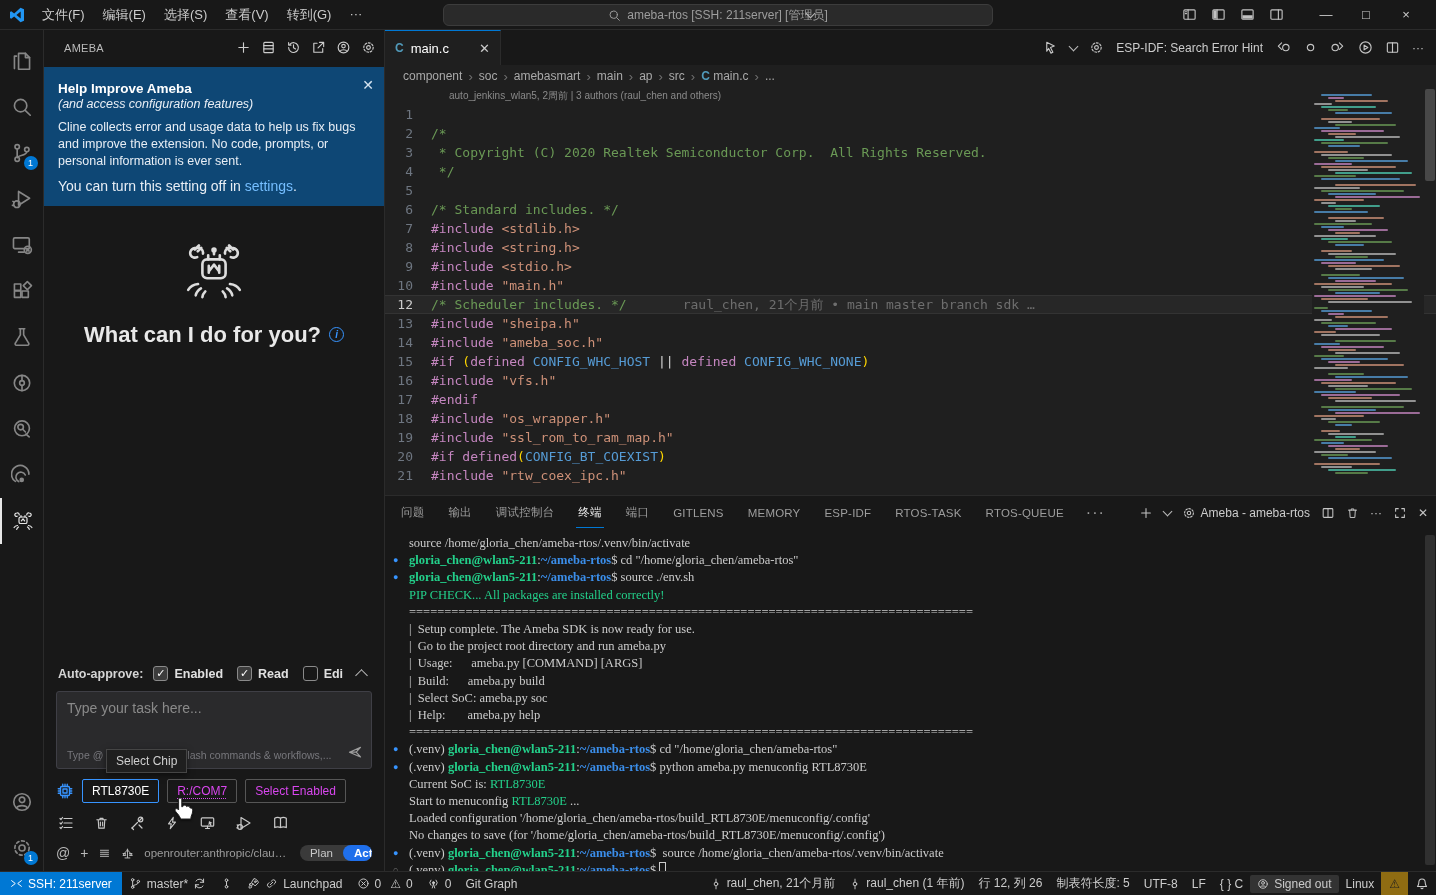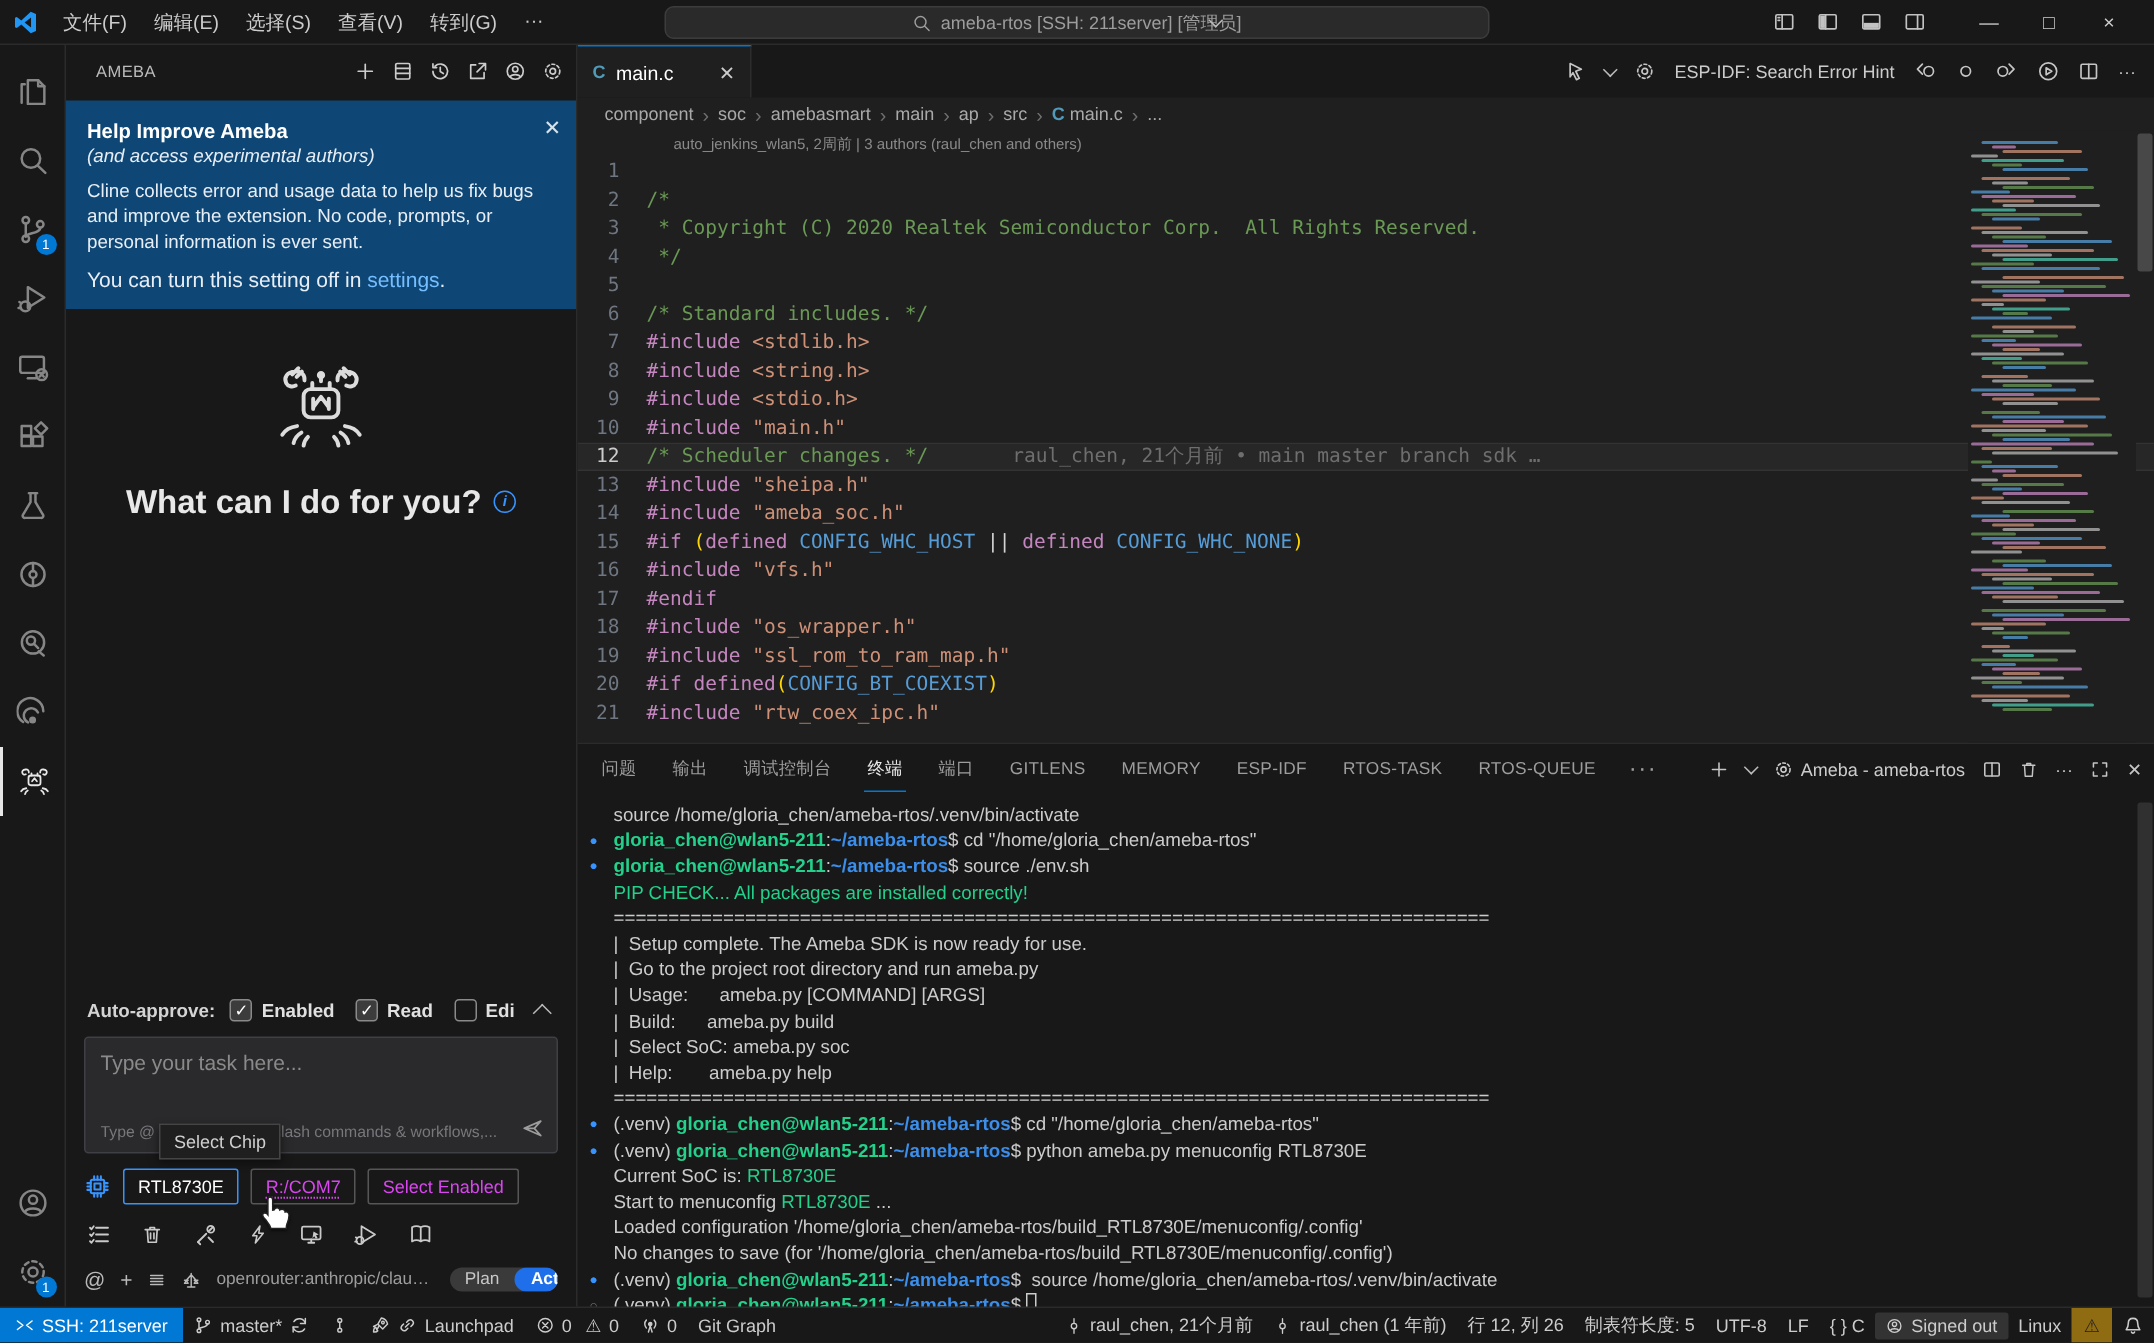--- a/index.html
+++ b/index.html
@@ -105,21 +105,21 @@
   
   .panel{height:376px;background:#181818;border-top:1px solid #2b2b2b;display:flex;flex-direction:column;flex:none}
   .paneltabs{height:33px;display:flex;align-items:center;padding:0 8px 0 14px;flex:none}
   .ptab{font-size:11.5px;color:#9d9d9d;padding:7px 2px;margin-right:20px;letter-spacing:.2px;cursor:pointer}
   .ptab.active{color:#e7e7e7;border-bottom:1px solid #0078d4}
   .ptabs-more{color:#9d9d9d;margin-right:8px;letter-spacing:1px}
   .panel-actions{margin-left:auto;display:flex;align-items:center;gap:11px;color:#c5c5c5;font-size:12px}
   .panel-actions .tname{display:flex;align-items:center;gap:5px;color:#cccccc}
   .chev-dn{width:7px;height:7px;border-left:1.3px solid #bbb;border-bottom:1.3px solid #bbb;transform:rotate(-45deg);margin-top:-3px}
   .termwrap{flex:1;overflow:hidden;position:relative;padding:6px 0 0 8px}
-  .term{font-family:Liberation Sans, sans-serif;font-size:12.5px;line-height:17.2px;white-space:pre}
+  .term{font-family:Liberation Serif, serif;font-size:12.5px;line-height:17.2px;white-space:pre}
   .tl{display:flex}
   .tl .gut{width:16px;flex:none;font-size:9px;display:flex;align-items:center;justify-content:flex-start}
   .dotb{color:#3794ff}.doto{color:#7a7a7a}
   .td{color:#cccccc}.tg{color:#23d18b;font-weight:bold}.tb2{color:#3b8eea;font-weight:bold}.tgr{color:#23d18b}
   .curbox{display:inline-block;width:7px;height:14px;border:1px solid #cccccc;vertical-align:-2px}
   .term-scroll{position:absolute;right:1px;top:6px;width:10px;height:330px;background:rgba(121,121,121,.25);border-radius:2px}
 
   
   .statusbar{height:24px;background:#181818;border-top:1px solid #2b2b2b;display:flex;align-items:center;
     font-size:12px;color:#cccccc;flex:none}
@@ -319,21 +319,21 @@
             </svg>
           <svg class="ic" width="15" height="15" viewBox="0 0 16 16">
               <circle cx="8" cy="8" r="2"></circle>
               <circle cx="8" cy="8" r="5" stroke-dasharray="2 1.8"></circle>
             </svg>
         </div>
       </div>
 
       <div class="banner">
         <b>Help Improve Ameba</b>
-        <div class="sub">(and access experimental authors)</div>
+        <div class="sub">(and access configuration features)</div>
         <div class="body">Cline collects error and usage data to help us fix bugs and improve the extension. No code, prompts, or personal information is ever sent.</div>
         <div class="foot"><span>You can turn this setting off in </span><span class="link">settings</span><span>.</span></div>
         <span class="close">✕</span>
       </div>
 
       <div class="hero">
         <svg class="ic" width="76" height="58" viewBox="0 0 24 20" style="stroke-width:.9;color:#dcdcdc">
           <path d="M6 2c-1.8 0-2.6 1.4-2 2.6.4.8 1.4 1 2.2.6M6 2c1.4-.3 2.4.8 2.2 2M6.8 1.2 5.4 2.6M7.6 2l-1.2 1.2M18 2c1.8 0 2.6 1.4 2 2.6-.4.8-1.4 1-2.2.6M18 2c-1.4-.3-2.4.8-2.2 2M17.2 1.2l1.4 1.4M16.4 2l1.2 1.2"></path>
           <rect x="8" y="6" width="8" height="6.5" rx="1.6"></rect>
           <path d="M10 6V4.6M14 6V4.6M12 4.2v-1"></path>
@@ -499,21 +499,21 @@
             <div class="cl"><span class="ln">1</span></div>
             <div class="cl"><span class="ln">2</span><span class="cmt">/*</span></div>
             <div class="cl"><span class="ln">3</span><span class="cmt"> * Copyright (C) 2020 Realtek Semiconductor Corp.  All Rights Reserved.</span></div>
             <div class="cl"><span class="ln">4</span><span class="cmt"> */</span></div>
             <div class="cl"><span class="ln">5</span></div>
             <div class="cl"><span class="ln">6</span><span class="cmt">/* Standard includes. */</span></div>
             <div class="cl"><span class="ln">7</span><span class="pp">#include</span><span class="pun"> </span><span class="str">&lt;stdlib.h&gt;</span></div>
             <div class="cl"><span class="ln">8</span><span class="pp">#include</span><span class="pun"> </span><span class="str">&lt;string.h&gt;</span></div>
             <div class="cl"><span class="ln">9</span><span class="pp">#include</span><span class="pun"> </span><span class="str">&lt;stdio.h&gt;</span></div>
             <div class="cl"><span class="ln">10</span><span class="pp">#include</span><span class="pun"> </span><span class="str">"main.h"</span></div>
-            <div class="cl cur-line"><span class="ln">12</span><span class="cmt">/* Scheduler changes. */</span><span class="blame-in">raul_chen, 21个月前 • main master branch sdk …</span></div>
+            <div class="cl cur-line"><span class="ln">12</span><span class="cmt">/* Scheduler includes. */</span><span class="blame-in">raul_chen, 21个月前 • main master branch sdk …</span></div>
             <div class="cl"><span class="ln">13</span><span class="pp">#include</span><span class="pun"> </span><span class="str">"sheipa.h"</span></div>
             <div class="cl"><span class="ln">14</span><span class="pp">#include</span><span class="pun"> </span><span class="str">"ameba_soc.h"</span></div>
             <div class="cl"><span class="ln">15</span><span class="pp">#if</span><span class="pun"> </span><span class="brk">(</span><span class="pp">defined</span><span class="pun"> </span><span class="mac">CONFIG_WHC_HOST</span><span class="pun"> </span><span class="op">||</span><span class="pun"> </span><span class="pp">defined</span><span class="pun"> </span><span class="mac">CONFIG_WHC_NONE</span><span class="brk">)</span></div>
             <div class="cl"><span class="ln">16</span><span class="pp">#include</span><span class="pun"> </span><span class="str">"vfs.h"</span></div>
             <div class="cl"><span class="ln">17</span><span class="pp">#endif</span></div>
             <div class="cl"><span class="ln">18</span><span class="pp">#include</span><span class="pun"> </span><span class="str">"os_wrapper.h"</span></div>
             <div class="cl"><span class="ln">19</span><span class="pp">#include</span><span class="pun"> </span><span class="str">"ssl_rom_to_ram_map.h"</span></div>
             <div class="cl"><span class="ln">20</span><span class="pp">#if</span><span class="pun"> </span><span class="pp">defined</span><span class="brk">(</span><span class="mac">CONFIG_BT_COEXIST</span><span class="brk">)</span></div>
             <div class="cl"><span class="ln">21</span><span class="pp">#include</span><span class="pun"> </span><span class="str">"rtw_coex_ipc.h"</span></div>
           </div>

